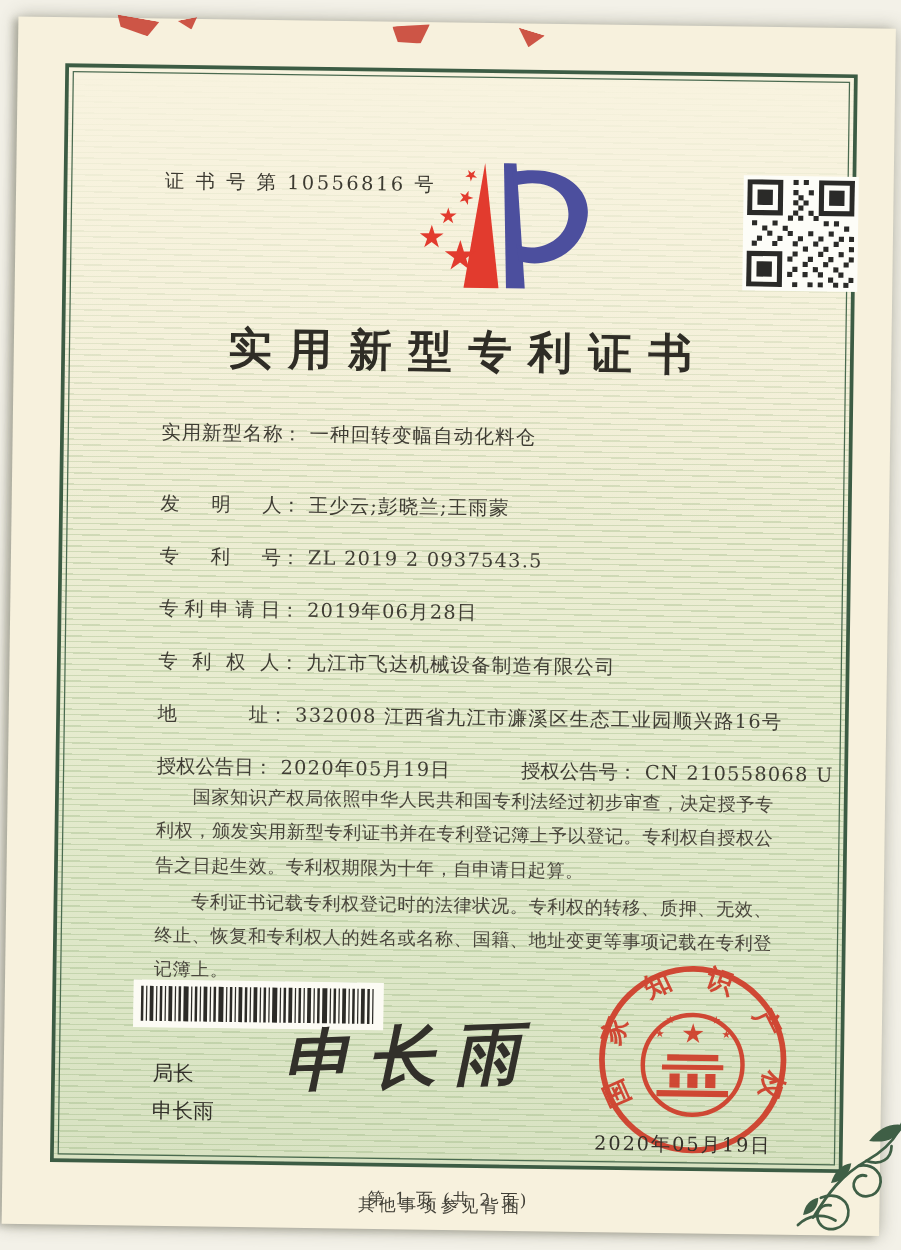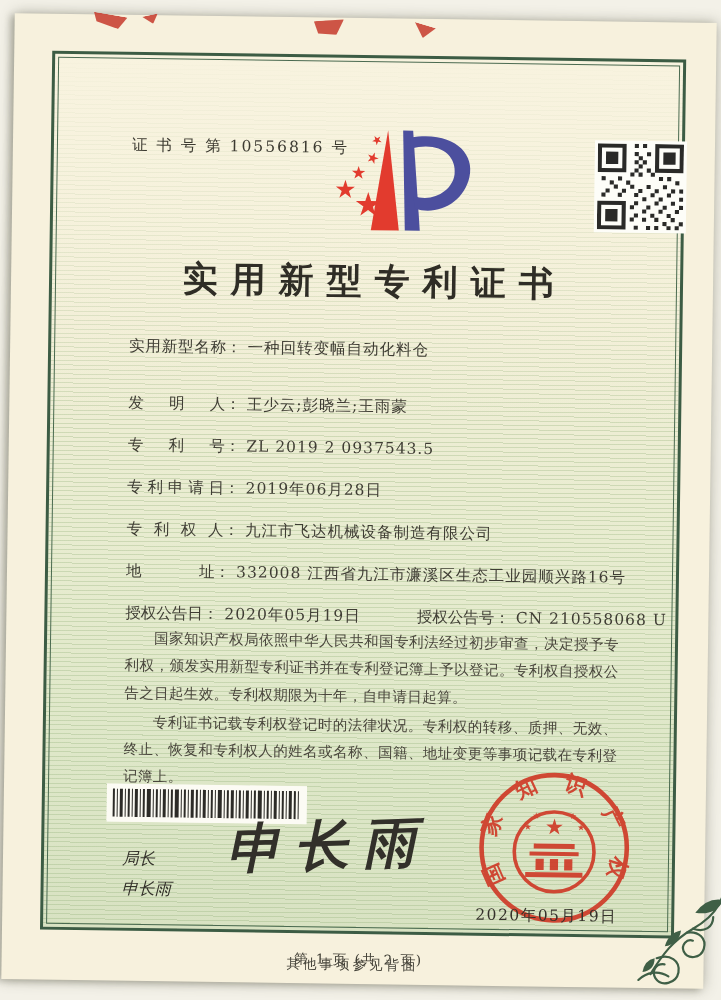--- a/index.html
+++ b/index.html
@@ -36,21 +36,21 @@
   .colon{margin-right:6px;}
   .fvalue{letter-spacing:1px;}
   .grant-row{margin-top:5px;}
   .g2{margin-left:56px;}
 
   .paras{position:absolute;left:78px;right:56px;top:570px;font-size:14.5px;line-height:1.88;
     color:#49463c;text-align:justify;letter-spacing:.4px;}
   .paras p{margin:0 0 2px 0;text-indent:2em;}
 
   .barcode{position:absolute;left:62px;top:729px;width:200px;height:38px;background:#fcfbf4;}
-  .signer{position:absolute;left:78px;top:789px;font-size:16.5px;color:#33312a;line-height:30px;font-style:italic;}
+  .signer{position:absolute;left:78px;top:789px;font-size:16.5px;color:#33312a;line-height:30px;}
   .signature{position:absolute;left:182px;top:752px;width:220px;font-size:54px;font-weight:bold;
     font-style:italic;font-family:"DejaVu Sans","Liberation Sans",sans-serif;color:#32302a;
     letter-spacing:14px;transform:rotate(-3deg);white-space:nowrap;}
   .seal{position:absolute;left:420px;top:697px;width:180px;height:180px;opacity:.92;}
   .seal-date{position:absolute;left:418px;top:845px;width:170px;text-align:center;
     font-size:15.5px;color:#35322b;letter-spacing:1.5px;z-index:3;}
   .ornament{position:absolute;left:586px;top:806px;width:104px;height:120px;z-index:2;}
 
   .page-info{position:absolute;left:38px;right:34px;top:893px;text-align:center;font-size:13.5px;color:#3f3d34;letter-spacing:2px;}
   .back-note{position:absolute;left:0;right:0;top:938px;text-align:center;font-size:13.5px;color:#45433a;letter-spacing:3px;}

